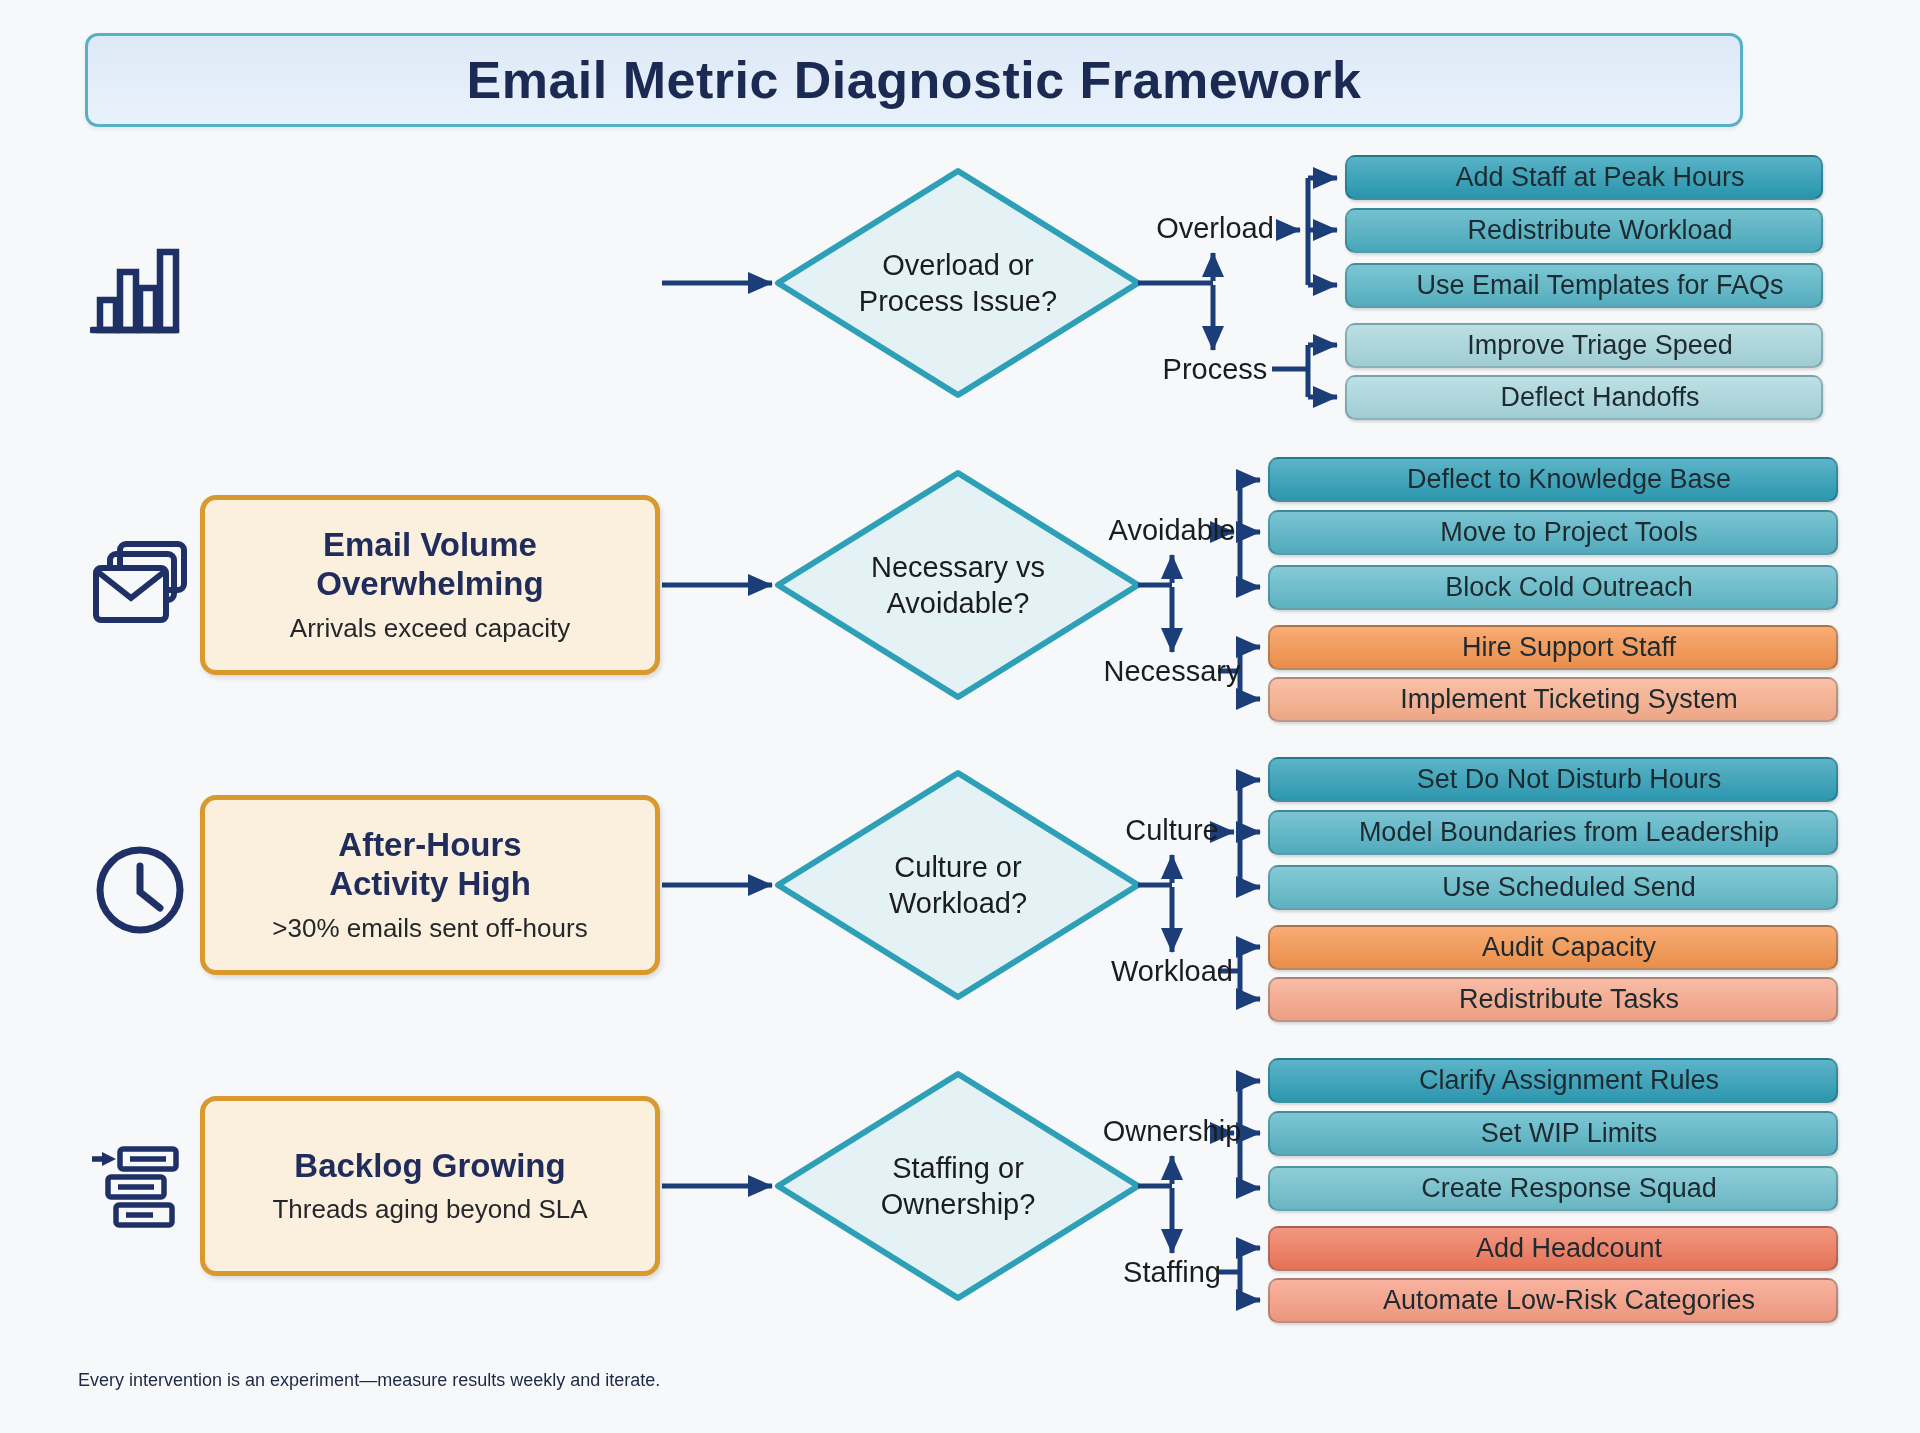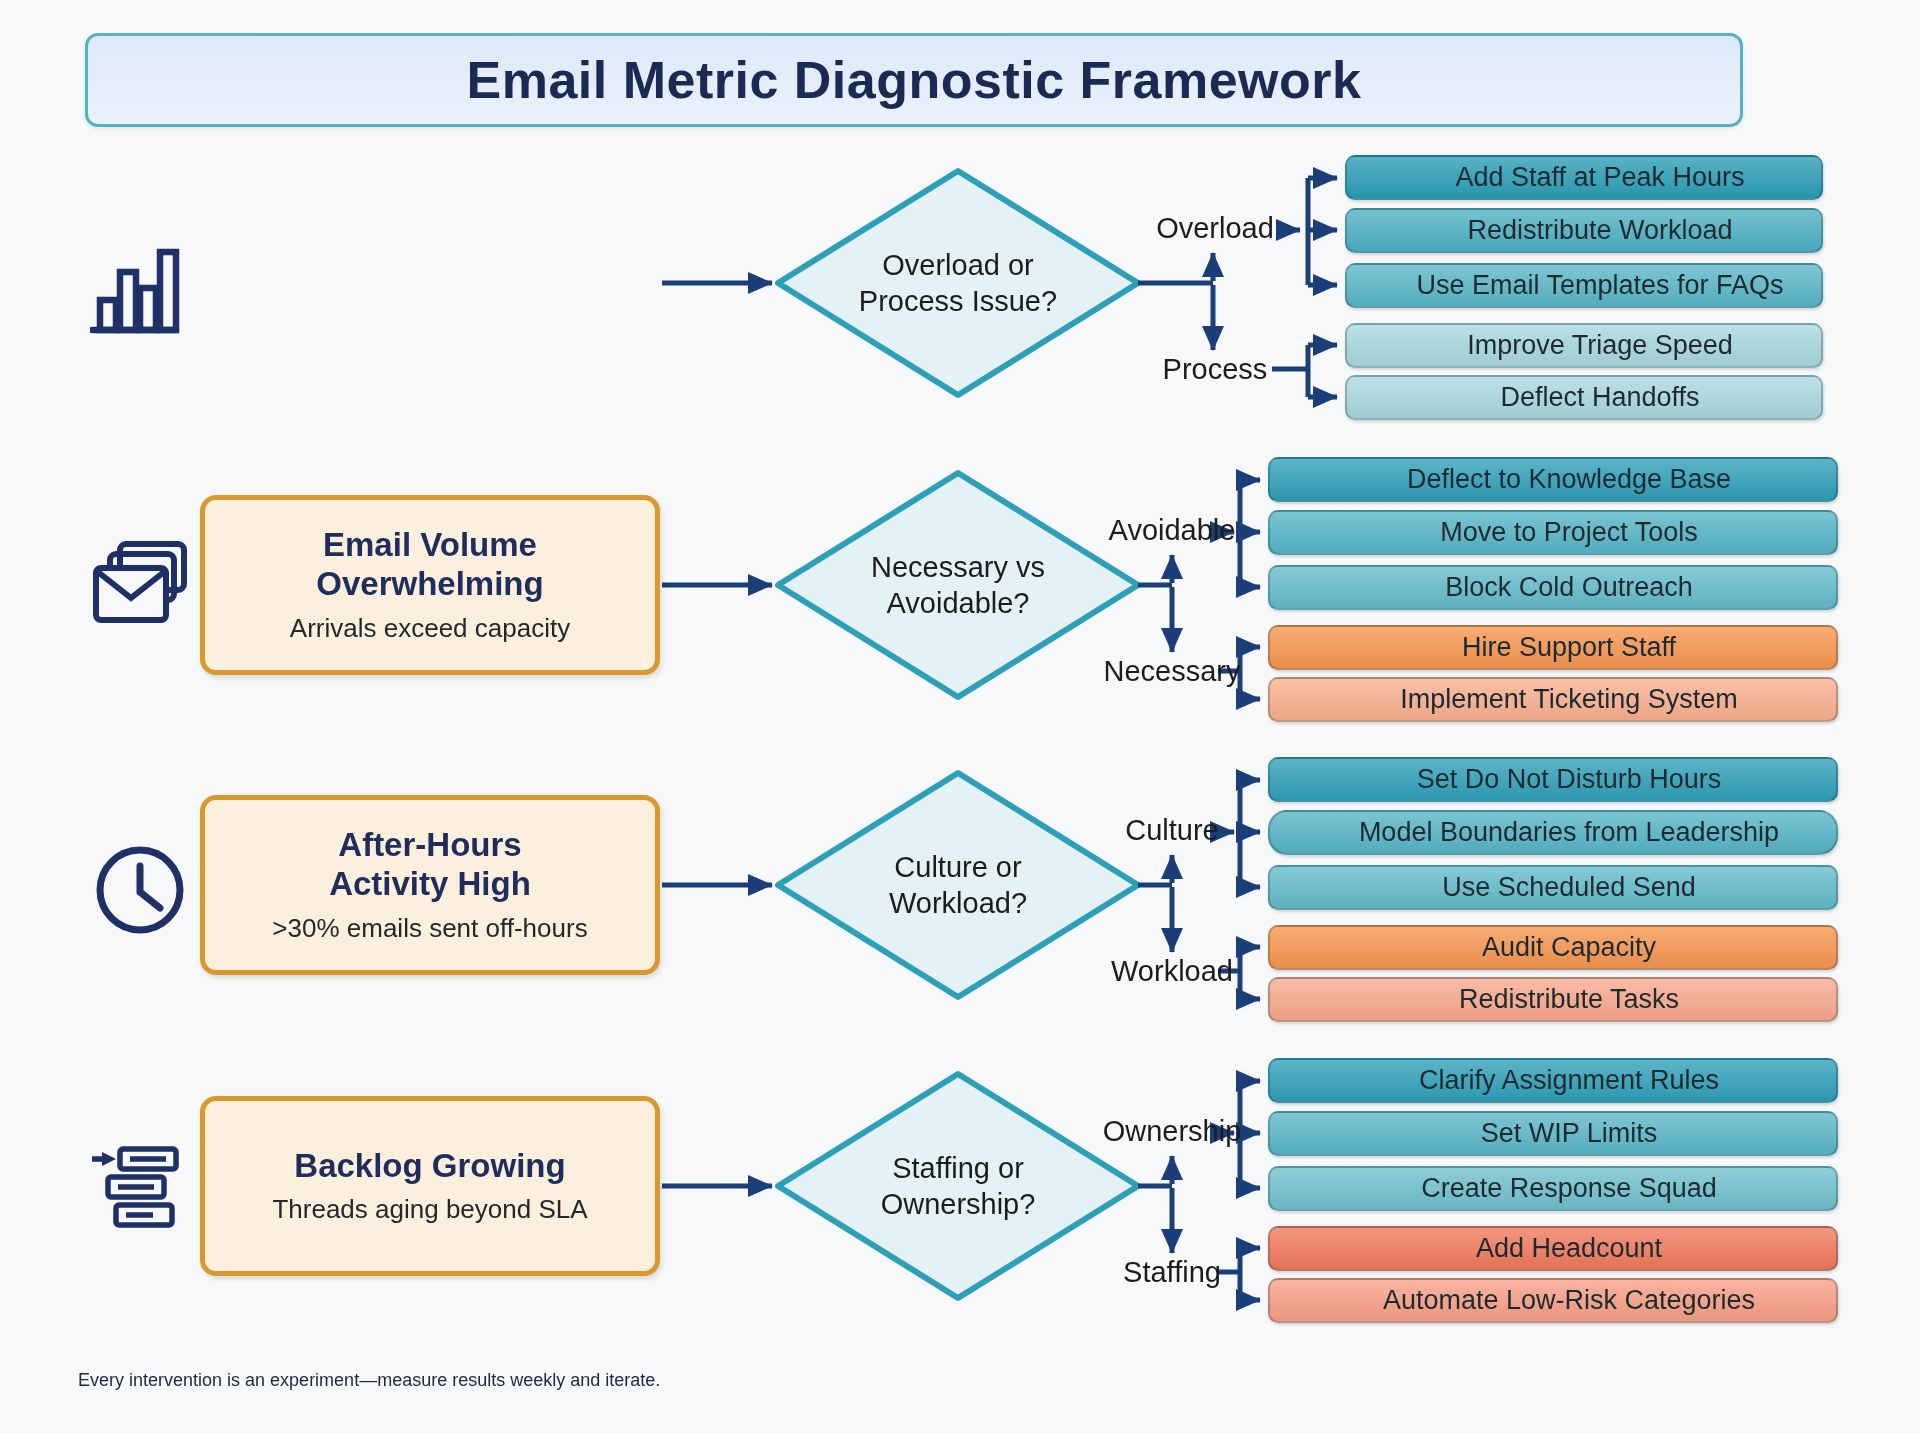--- a/index.html
+++ b/index.html
@@ -200,21 +200,21 @@
   <div class="abs problem" style="left:200px;top:795px;">
     <div class="ptitle">After-Hours
 Activity High</div>
     <div class="psub">&gt;30% emails sent off-hours</div>
   </div>
   <div class="abs diamond-text" style="left:808px;top:835px;">Culture or
 Workload?</div>
   <div class="abs blabel" style="left:1092px;top:810px;">Culture</div>
   <div class="abs blabel" style="left:1092px;top:951px;">Workload</div>
   <div class="abs action" style="left: 1268px; top: 757px; width: 570px; background-color: rgb(47, 159, 184);">Set Do Not Disturb Hours</div>
-  <div class="abs action" style="left: 1268px; top: 810px; width: 570px; background-color: rgb(85, 180, 198); border-radius: 19px;">Model Boundaries from Leadership</div>
+  <div class="abs action" style="left: 1268px; top: 810px; width: 570px; background-color: rgb(85, 180, 198);">Model Boundaries from Leadership</div>
   <div class="abs action" style="left: 1268px; top: 865px; width: 570px; background-color: rgb(99, 187, 202);">Use Scheduled Send</div>
   <div class="abs action" style="left: 1268px; top: 925px; width: 570px; background-color: rgb(246, 149, 78);">Audit Capacity</div>
   <div class="abs action" style="left: 1268px; top: 977px; width: 570px; background-color: rgb(248, 168, 139);">Redistribute Tasks</div>
 
   <div class="abs icon-box" style="left:85px;top:1136px;">
     <svg viewBox="0 0 100 100" fill="none" stroke="#1e3066" stroke-width="5.5">
       <path d="M2,18 H14"></path>
       <path d="M12,11 L26,18 L12,25 Z" fill="#1e3066" stroke="none"></path>
       <rect x="30" y="8" width="56" height="20" rx="3"></rect>
       <path d="M40,18 H76"></path>

